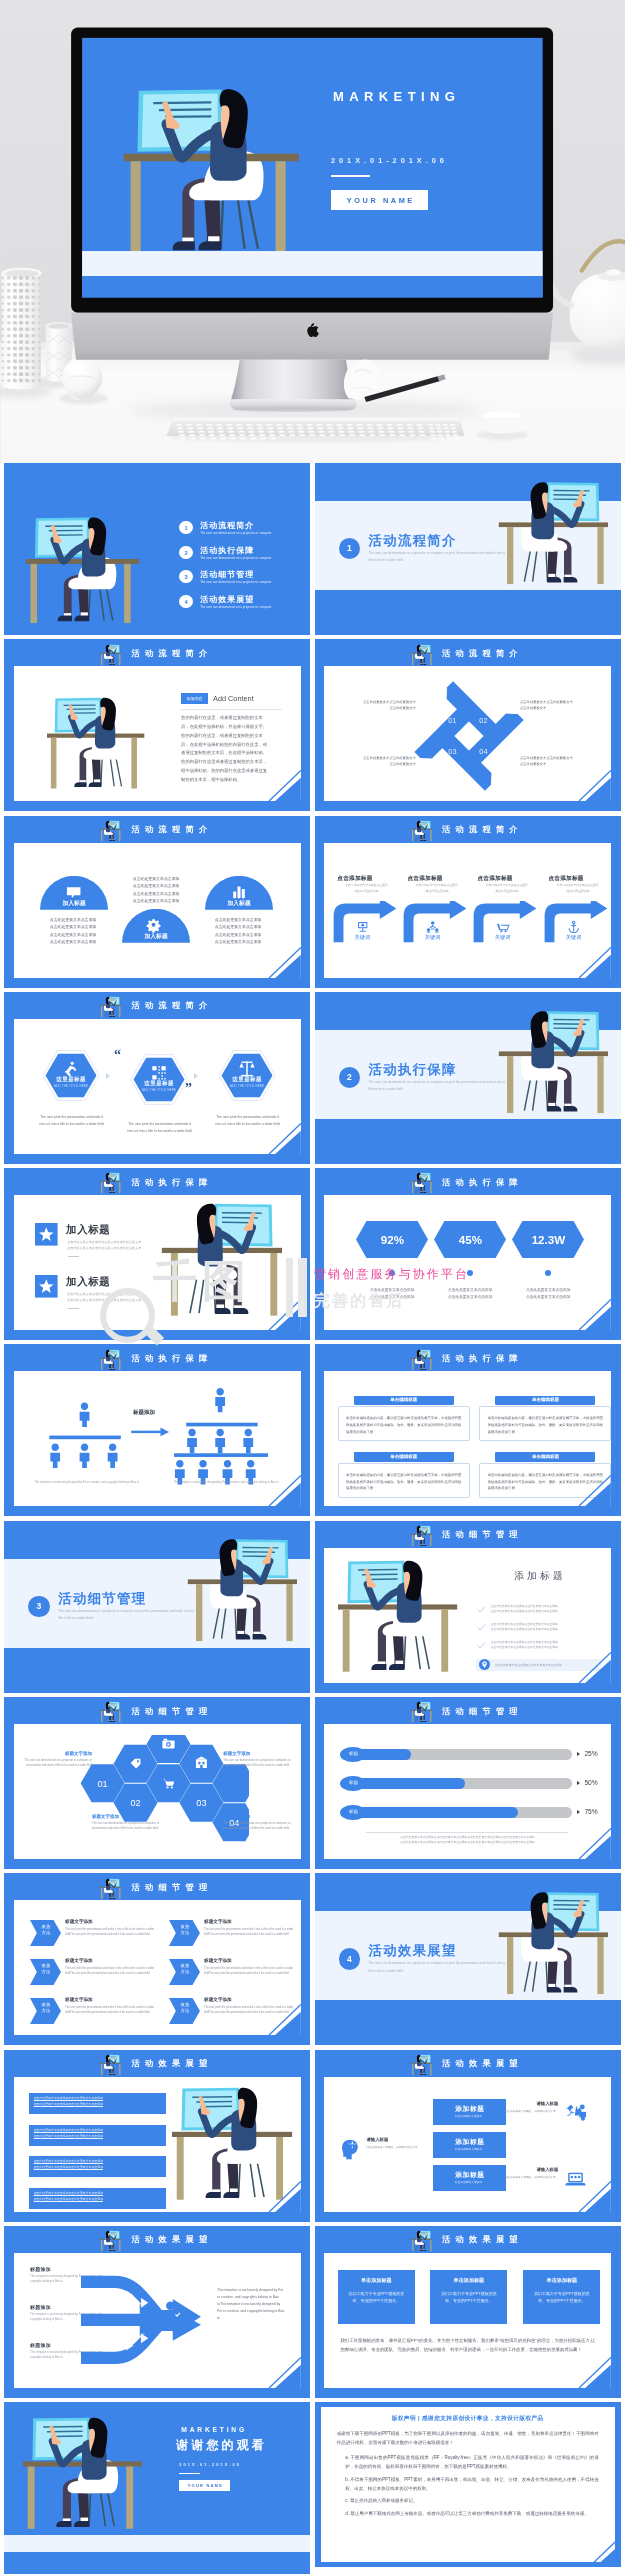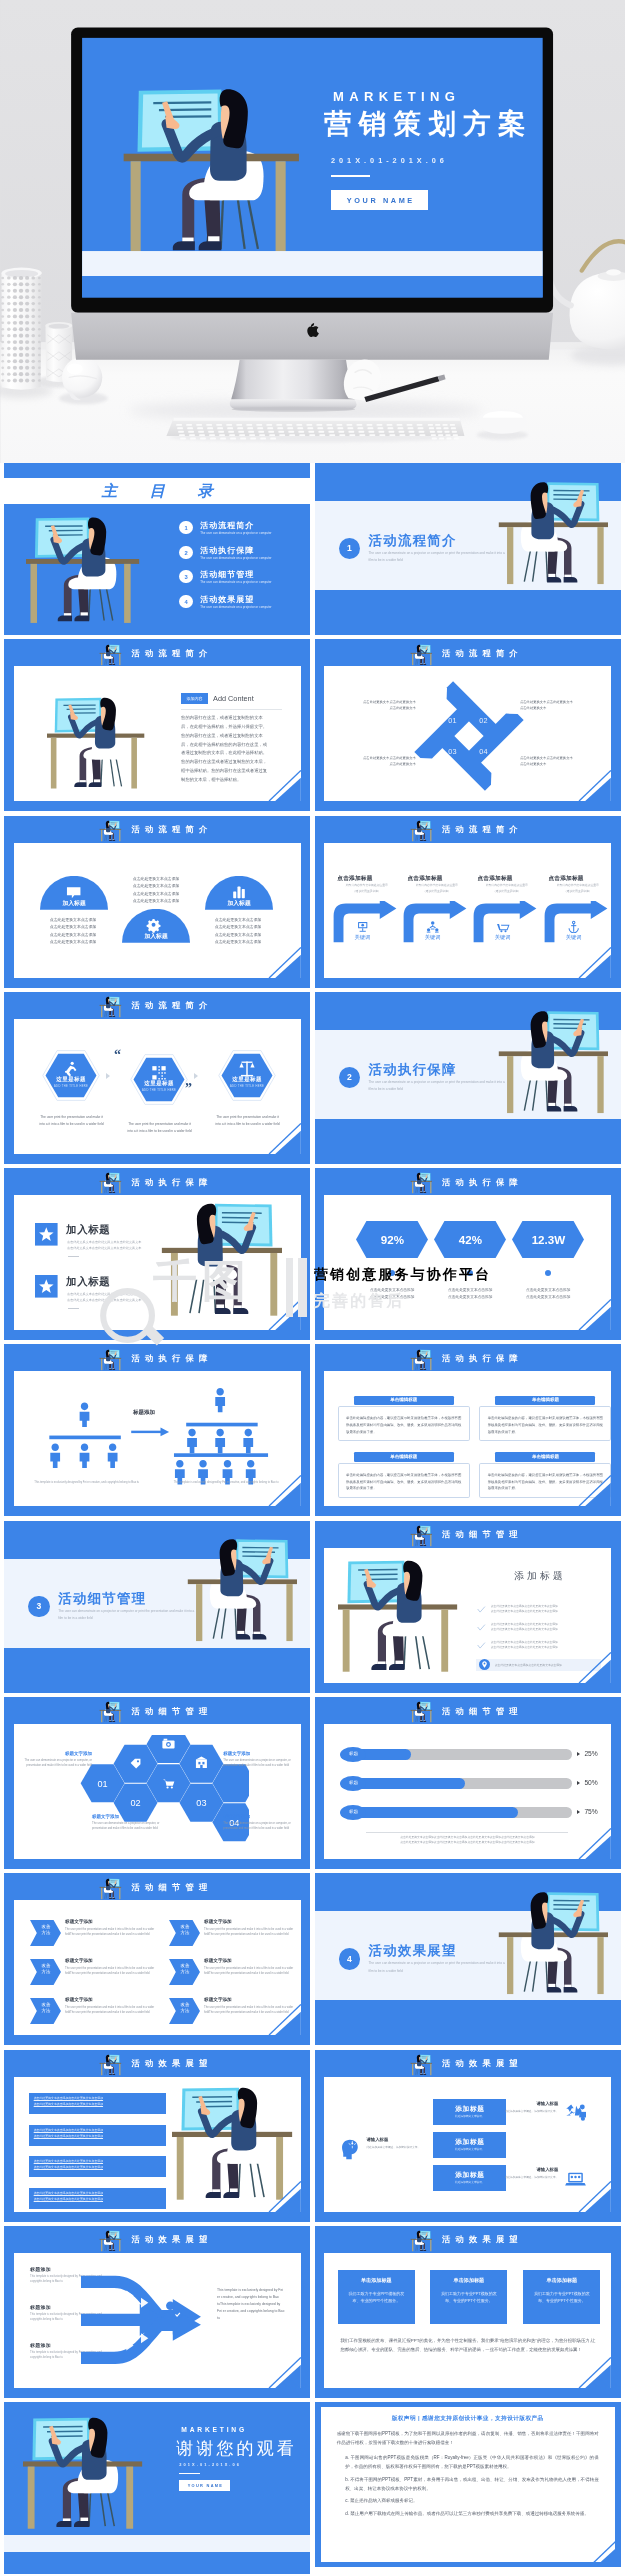--- a/index.html
+++ b/index.html
@@ -195,40 +195,40 @@
   .tc-card { position:absolute; top:17px; width:77px; height:54px; background:#3c84e8; }
   .tc-ttl { position:absolute; left:0; top:7.3px; width:77px; text-align:center; color:#fff; font-size:5.1px; font-weight:bold; }
   .tc-body { position:absolute; left:8.6px; top:19.6px; width:60px; text-align:center; color:#e9f1fd; font-size:4px; line-height:1.8; }
   .tc-foot { position:absolute; left:16px; top:83px; width:255px; color:#4f5663; font-size:4.4px; line-height:2.1; text-align:justify; }
 
   
   .th-illus { position:absolute; left:18.3px; top:11px; width:120px; height:120px; display:block; }
   .th-band1 { position:absolute; left:0; top:133px; width:306px; height:17px; background:#eef4fd; }
   .th-band2 { position:absolute; left:0; top:150px; width:306px; height:22px; background:#3c84e8; }
   .th-eyebrow { position:absolute; left:177px; top:23px; color:#fff; font-size:6.7px; font-weight:bold; letter-spacing:2.8px; }
-  .th-title { position:absolute; left:172px; top:35px; color:#fff; font-size:17px; font-weight:normal; letter-spacing:3.1px; }
+  .th-title { position:absolute; left:172px; top:35px; color:#fff; font-size:12px; font-weight:bold; letter-spacing:3.1px; }
   .th-date { position:absolute; left:175px; top:60px; color:#e9f1fd; font-size:3.9px; font-weight:bold; letter-spacing:2.1px; }
   .th-rule { position:absolute; left:175px; top:71px; width:21px; height:1.2px; background:#fff; }
   .th-btn { position:absolute; left:175px; top:78px; width:51px; height:11px; background:#fff; color:#3574cf;
             font-size:3.9px; font-weight:bold; letter-spacing:1.3px; display:flex; align-items:center; justify-content:center; text-indent:1.3px; }
 
   
   .s-copy { height:165px; }
   .cp-inner { position:absolute; left:6.1px; top:4.9px; width:294px; height:155px; background:#fff; padding:7.3px 16px; }
   .cp-ttl { color:#3c84e8; font-size:5.7px; font-weight:bold; text-align:center; letter-spacing:0.4px; margin-bottom:6.7px; }
   .cp-intro { color:#4f5663; font-size:4.5px; line-height:2.0; text-align:justify; margin-bottom:5.5px; }
   .cp-item { color:#4f5663; font-size:4.5px; line-height:2.0; text-align:justify; margin-bottom:3.7px; padding-left:8.6px; }
 
   
   .wmwrap { position:absolute; left:0; top:1249px; width:626px; height:122px; pointer-events:none; z-index:5; }
   .wmsvg { position:absolute; left:0; top:0; display:block; }
   .wmlogo { position:absolute; left:153px; top:10.4px; color:#e3e4e6; font-size:44px; font-weight:bold; letter-spacing:4.9px; line-height:1; }
   .wmbar { position:absolute; left:286px; top:8.6px; width:21px; height:59px;
            background:linear-gradient(90deg,#e6e7e9 0 7.3px, transparent 7.3px 12.2px, #e6e7e9 12.2px 21px); }
-  .wmt1 { position:absolute; left:314px; top:16.5px; color:#000000; font-size:14px; font-weight:bold; letter-spacing:2.1px; }
+  .wmt1 { position:absolute; left:314px; top:16.5px; color:#ec4899; font-size:12px; font-weight:normal; letter-spacing:2.1px; }
   .wmt2 { position:absolute; left:314px; top:42px; color:#e6e7e9; font-size:16px; font-weight:bold; letter-spacing:2.1px; }
 </style>
 </head>
 <body>
 
 <svg width="0" height="0" style="position:absolute" aria-hidden="true">
     <defs>
 <symbol id="illus" viewBox="0 0 280 280">
   <path d="M24 13 L155 11 L156 108 L22 110 Z" fill="#5fcff0"></path>
   <path d="M31 19 L149 17.5 L150 101 L29 103 Z" fill="#abebfb"></path>
@@ -671,32 +671,28 @@
 
       <g>
         <use href="#illus" x="202" y="135" width="289" height="289"></use>
         <rect x="134" y="411" width="754" height="41" fill="#eef4fd"></rect>
         <rect x="134" y="452" width="754" height="35" fill="#3c84e8"></rect>
       </g>
     </svg>
 
     <div class="herotext">
       <div class="hero-eyebrow">MARKETING</div>
-      <div class="hero-title">营销策划方案</div>
       <div class="hero-date">201X.01-201X.06</div>
       <div class="hero-rule"></div>
       <div class="hero-btn">YOUR NAME</div>
     </div>
   </div>
   <div class="grid">
     <div class="row">
   <div class="slide">
-    <div class="cat-band">
-      <div class="cat-title">主　目　录</div>
-    </div>
     <svg class="cat-illus" viewBox="0 0 280 280">
             <use href="#illus" width="280" height="280"></use>
           </svg>
       <div class="cat-row" style="top:58px">
         <div class="cat-num">1</div>
         <div class="cat-lab">活动流程简介</div>
         <div class="cat-sub">The user can demonstrate on a projector or computer</div>
       </div>
       <div class="cat-row" style="top:83px">
         <div class="cat-num">2</div>
@@ -1082,21 +1078,21 @@
         </svg>
         <div class="st-val">92%</div>
         <div class="st-dot"></div>
         <div class="st-body">点击此处更换文本点击添加
 点击此处更换文本点击添加</div>
       </div>
       <div class="st-unit" style="left:110px">
         <svg class="st-hex" width="72" height="37" viewBox="0 0 117 60">
           <path d="M17 0 L100 0 L117 30 L100 60 L17 60 L0 30 Z" fill="#3c84e8"></path>
         </svg>
-        <div class="st-val">42%</div>
+        <div class="st-val">45%</div>
         <div class="st-dot"></div>
         <div class="st-body">点击此处更换文本点击添加
 点击此处更换文本点击添加</div>
       </div>
       <div class="st-unit" style="left:188px">
         <svg class="st-hex" width="72" height="37" viewBox="0 0 117 60">
           <path d="M17 0 L100 0 L117 30 L100 60 L17 60 L0 30 Z" fill="#3c84e8"></path>
         </svg>
         <div class="st-val">12.3W</div>
         <div class="st-dot"></div>

